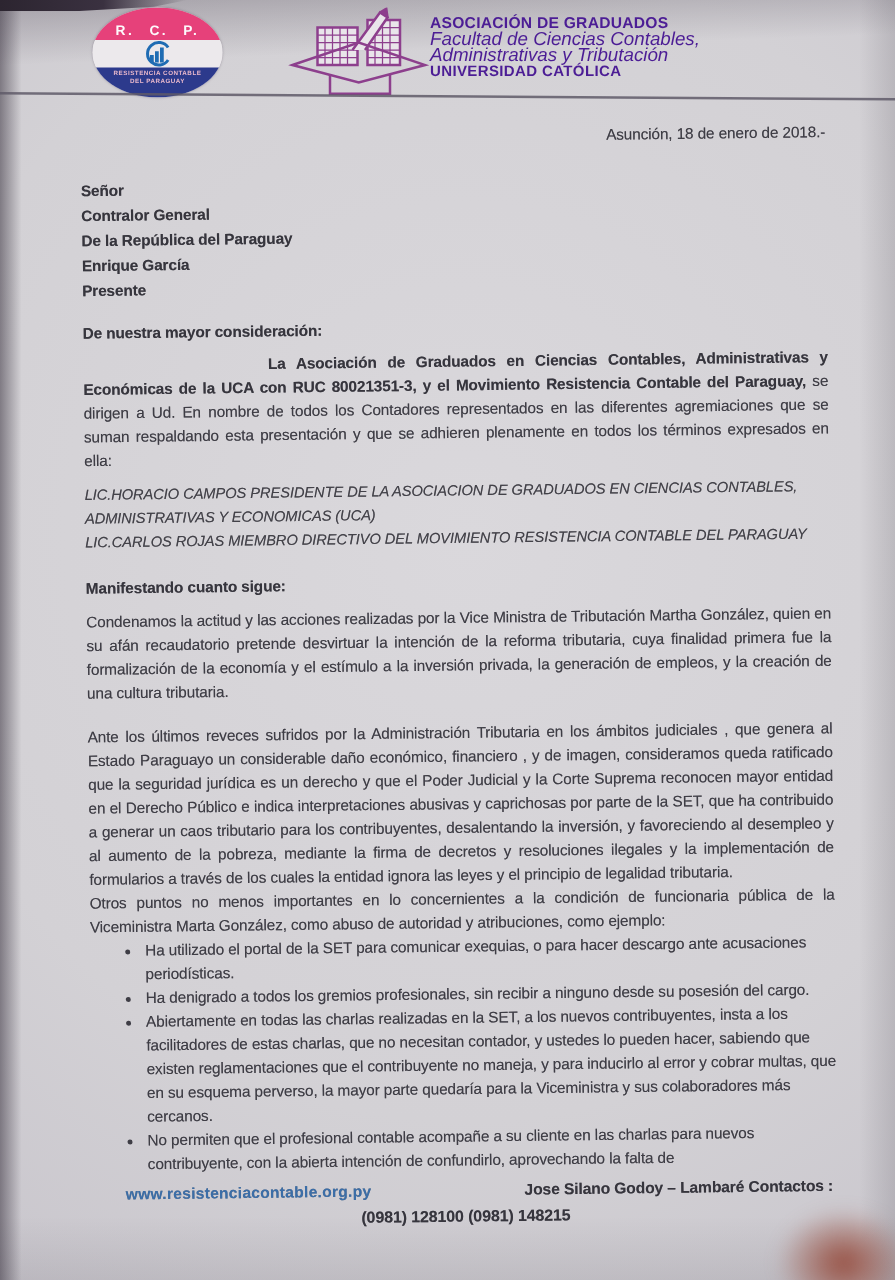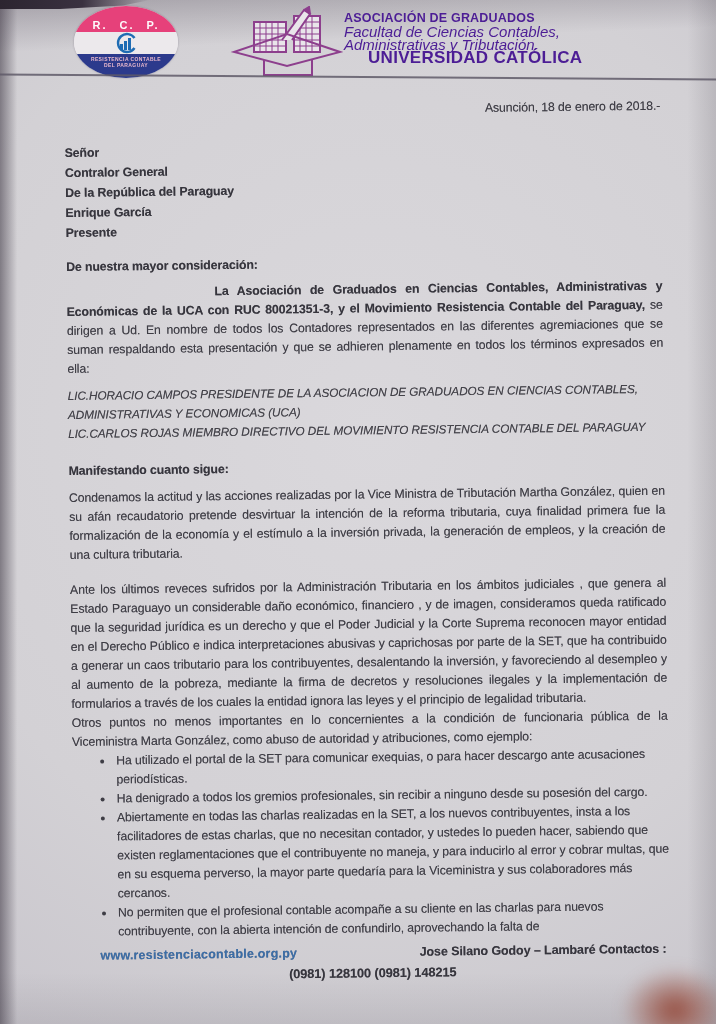--- a/index.html
+++ b/index.html
@@ -71,21 +71,21 @@
     height: 32%;
     display: flex; flex-direction: column; align-items: center; justify-content: flex-start;
     font-size: 5px; line-height: 6px; letter-spacing: 0.4px;
     color: #eab9cc; font-weight: bold; text-align: center;
     padding-top: 2px;
   }
   .cap-logo { position: absolute; left: 230px; top: 6px; }
   .assoc-text { position: absolute; left: 344px; top: 12px; line-height: 13px; }
   .assoc-name { font-weight: bold; font-size: 12.5px; letter-spacing: 0.2px; }
   .assoc-sub { font-size: 15px; font-style: italic; }
-  .assoc-univ { font-weight: bold; font-size: 17px; letter-spacing: 0.3px; margin-left: 24px; }
+  .assoc-univ { font-weight: bold; font-size: 12px; letter-spacing: 0.3px; }
 
   
   .letter-body {
     position: absolute;
     left: 64px; right: 56px; top: 94px;
     transform: rotate(-0.7deg);
     transform-origin: 0 0;
     color: #3e3d45;
     font-size: 12.3px;
     line-height: 19px;

